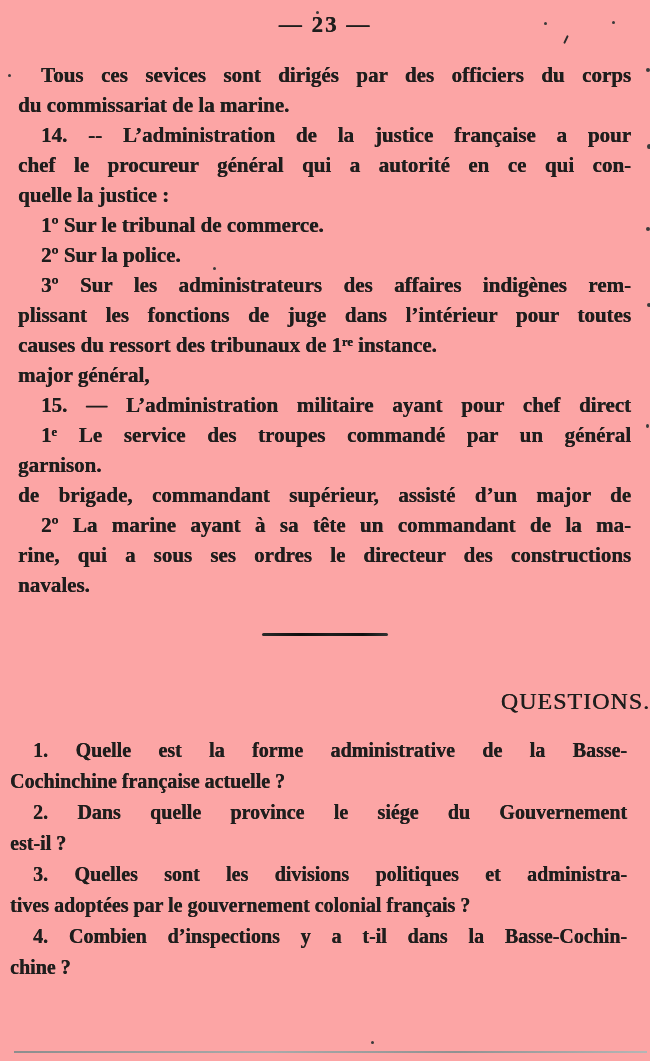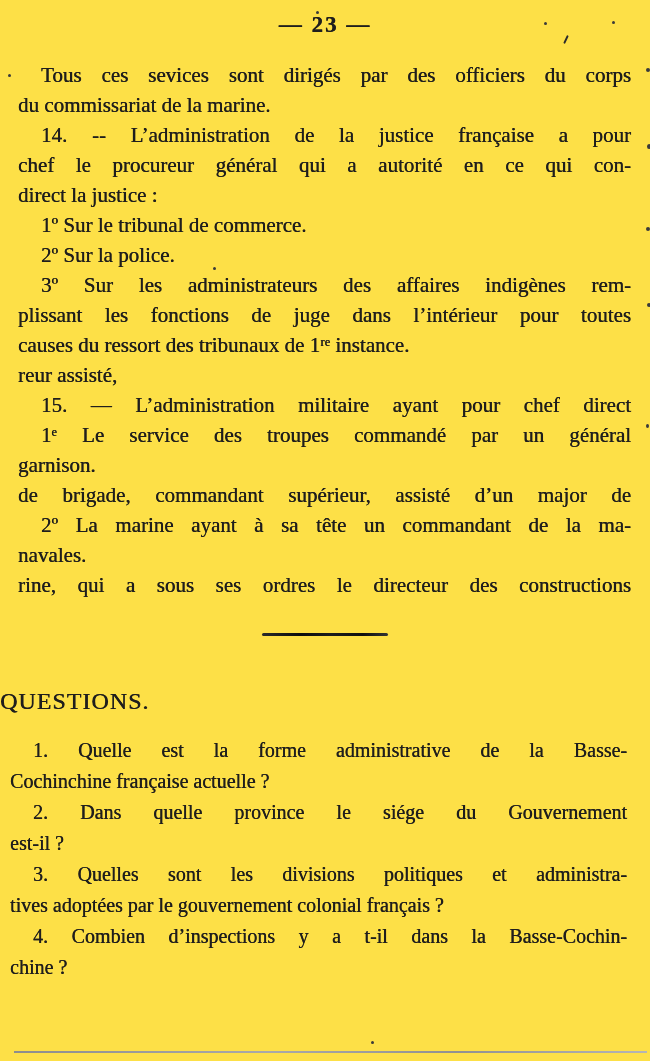--- a/index.html
+++ b/index.html
@@ -1,20 +1,20 @@
 <!DOCTYPE html>
 <html><head>
 <meta charset="utf-8">
 <style>
   html, body { margin: 0; padding: 0; }
   .page {
     position: relative;
     width: 650px;
     height: 1061px;
-    background: #fde047;
+    background: #fca5a5;
     overflow: hidden;
     font-family: "Liberation Serif", "DejaVu Serif", serif;
     color: #1f1e1d;
   }
   .pageno {
     padding-top: 11px;
     text-align: center;
     font-size: 23px;
     line-height: 28px;
     font-weight: bold;
@@ -35,33 +35,34 @@
     width: 617px;
     font-size: 20px;
     line-height: 31px;
     text-shadow: 0.35px 0 0 currentColor;
   }
   .line {
     text-align: justify;
     text-align-last: justify;
     text-justify: inter-word;
     white-space: nowrap;
+    font-weight: bold;
   }
   .line.end { text-align-last: left; }
   .line.ind { text-indent: 23px; }
   .separator {
     margin: 33px auto 0;
     width: 126px;
     height: 3px;
     background: linear-gradient(90deg, #2a2a2a, #0d0d0d 30%, #1c1c1c 55%, #0f0f0f 80%, #333);
     border-radius: 2px;
   }
   .questions-heading {
     margin-top: 52px;
-    text-align: left;
+    text-align: right;
     font-size: 24px;
     line-height: 26px;
     letter-spacing: 1px;
     text-shadow: 0.4px 0 0 currentColor;
   }
   .artifact { position: absolute; background: #3a3a3a; border-radius: 50%; }
   .edge-line {
     position: absolute;
     left: 14px;
     top: 1051px;
@@ -88,48 +89,48 @@
   <div class="pageno">— 23 —</div>
 
   <div class="bodytext">
     <div>
       <div class="line ind">Tous ces sevices sont dirigés par des officiers du corps</div>
       <div class="line end">du commissariat de la marine.</div>
     </div>
     <div>
       <div class="line ind">14. -- L’administration de la justice française a pour</div>
       <div class="line">chef le procureur général qui a autorité en ce qui con-</div>
-      <div class="line end">direct la justice :</div>
+      <div class="line end">quelle la justice :</div>
     </div>
     <div>
       <div class="line ind end">1º Sur le tribunal de commerce.</div>
     </div>
     <div>
       <div class="line ind end">2º Sur la police.</div>
     </div>
     <div>
       <div class="line ind">3º Sur les administrateurs des affaires indigènes rem-</div>
       <div class="line">plissant les fonctions de juge dans l’intérieur pour toutes</div>
       <div class="line end">causes du ressort des tribunaux de 1ʳᵉ instance.</div>
     </div>
     <div>
-      <div class="line end">reur assisté,</div>
+      <div class="line end">major général,</div>
     </div>
     <div>
       <div class="line ind">15. — L’administration militaire ayant pour chef direct</div>
     </div>
     <div>
       <div class="line ind">1ᵉ Le service des troupes commandé par un général</div>
       <div class="line end">garnison.</div>
       <div class="line">de brigade, commandant supérieur, assisté d’un major de</div>
     </div>
     <div>
       <div class="line ind">2º La marine ayant à sa tête un commandant de la ma-</div>
+      <div class="line">rine, qui a sous ses ordres le directeur des constructions</div>
       <div class="line end">navales.</div>
-      <div class="line">rine, qui a sous ses ordres le directeur des constructions</div>
     </div>
   </div>
 
   <div class="separator"></div>
 
   <div class="questions-heading">QUESTIONS.</div>
 
   <div class="questions-block">
     <div>
       <div class="line ind">1. Quelle est la forme administrative de la Basse-</div>

